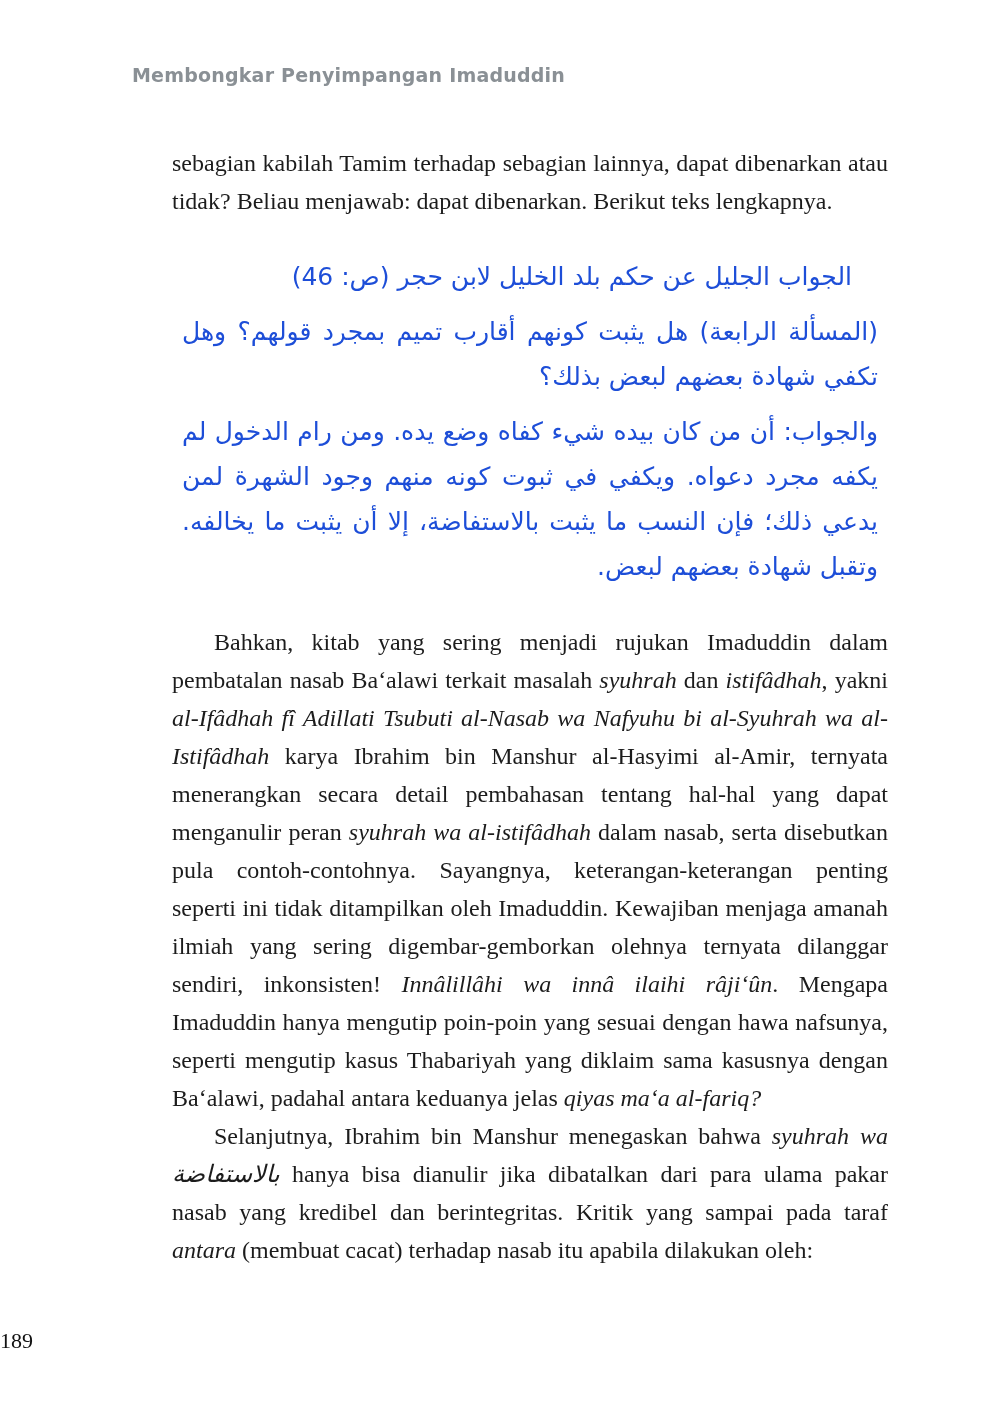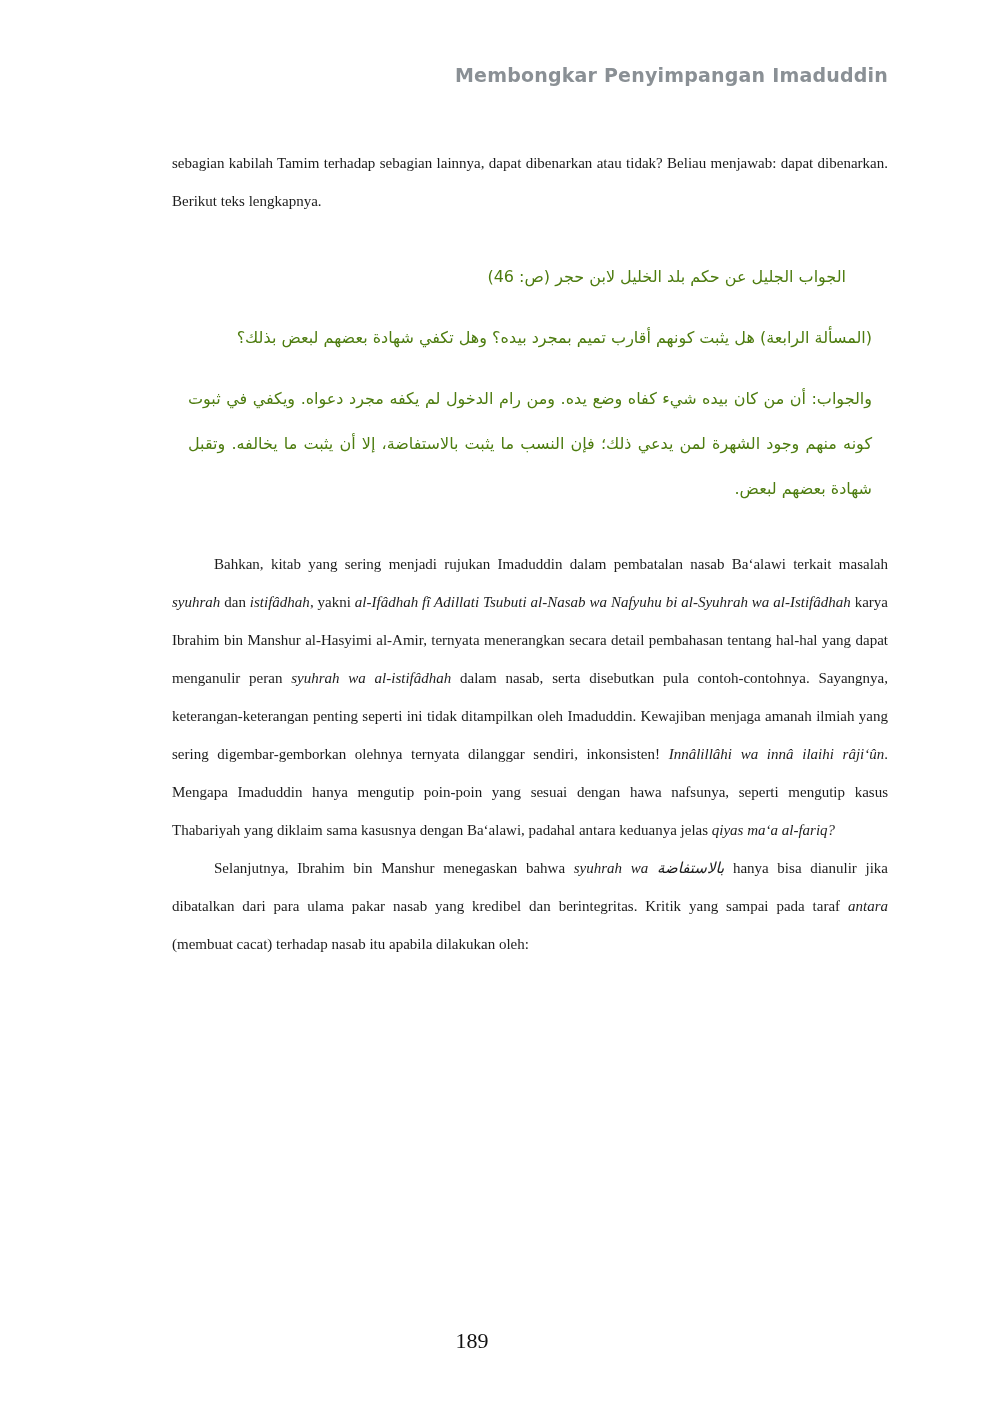--- a/index.html
+++ b/index.html
@@ -13,32 +13,32 @@
     height: 1417px;
     margin: 0 auto;
     background: #ffffff;
     box-sizing: border-box;
     padding: 64px 116px 0 172px; 
     font-family: "Liberation Serif", serif;
     color: #1c1c1c;
     overflow: hidden;
   }
   .running-header {
-    text-align: right;
+    text-align: left;
     font-family: "DejaVu Sans", "Liberation Sans", sans-serif;
     font-size: 19px;
     font-weight: 600;
     letter-spacing: 0.2px;
     color: #8a9095;
     margin: 0 0 0 -40px; 
     height: 26px;
   }
   .body-para {
     margin: 0;
-    font-size: 15px;
+    font-size: 24px;
     line-height: 38px;
     text-align: justify;
     text-justify: inter-word;
     color: #1c1c1c;
   }
   .body-para.intro {
     margin-top: 54px;
   }
   .body-para.indented {
     text-indent: 42px;
@@ -46,59 +46,58 @@
   .body-para i {
     font-style: italic;
     margin-top: 20px;
   }
   .arabic-block {
     margin-top: 34px;
     margin-bottom: 34px;
     direction: rtl;
   }
   .ar {
-    margin: 16px;
+    margin: 10px;
     direction: rtl;
     unicode-bidi: embed;
     text-align: justify;
     text-align-last: right;
     font-family: "DejaVu Sans", sans-serif;
-    font-size: 16px;
+    font-size: 25px;
     line-height: 45px;
-    color: #4d7c0f;
+    color: #1d4ed8;
   }
   .ar.ar-title {
     text-indent: 26px; 
   }
   .ar.ar-bold {
     font-weight: normal;
   }
   .page-number {
     position: absolute;
     left: 0;
     right: 60px; 
     top: 1328px;
-    text-align: center;
     font-size: 22px;
     font-family: "Liberation Serif", serif;
     color: #111111;
   }
 </style>
 </head>
 <body>
 
 <div class="page">
 
   <div class="running-header">Membongkar Penyimpangan Imaduddin</div>
 
   <p class="body-para intro">sebagian kabilah Tamim terhadap sebagian lainnya, dapat dibenarkan atau tidak? Beliau menjawab: dapat dibenarkan. Berikut teks lengkapnya.</p>
 
   <div class="arabic-block">
     <p class="ar ar-title">الجواب الجليل عن حكم بلد الخليل لابن حجر (ص: 46)</p>
-    <p class="ar">(المسألة الرابعة) هل يثبت كونهم أقارب تميم بمجرد بيده؟ وهل تكفي شهادة بعضهم لبعض بذلك؟</p>
+    <p class="ar">(المسألة الرابعة) هل يثبت كونهم أقارب تميم بمجرد قولهم؟ وهل تكفي شهادة بعضهم لبعض بذلك؟</p>
     <p class="ar ar-bold">والجواب: أن من كان بيده شيء كفاه وضع يده. ومن رام الدخول لم يكفه مجرد دعواه. ويكفي في ثبوت كونه منهم وجود الشهرة لمن يدعي ذلك؛ فإن النسب ما يثبت بالاستفاضة، إلا أن يثبت ما يخالفه. وتقبل شهادة بعضهم لبعض.</p>
   </div>
 
   <p class="body-para indented">Bahkan, kitab yang sering menjadi rujukan Imaduddin dalam pembatalan nasab Ba‘alawi terkait masalah <i>syuhrah</i> dan <i>istifâdhah</i>, yakni <i>al-Ifâdhah fî Adillati Tsubuti al-Nasab wa Nafyuhu bi al-Syuhrah wa al-Istifâdhah</i> karya Ibrahim bin Manshur al-Hasyimi al-Amir, ternyata menerangkan secara detail pembahasan tentang hal-hal yang dapat menganulir peran <i>syuhrah wa al-istifâdhah</i> dalam nasab, serta disebutkan pula contoh-contohnya. Sayangnya, keterangan-keterangan penting seperti ini tidak ditampilkan oleh Imaduddin. Kewajiban menjaga amanah ilmiah yang sering digembar-gemborkan olehnya ternyata dilanggar sendiri, inkonsisten! <i>Innâlillâhi wa innâ ilaihi râji‘ûn</i>. Mengapa Imaduddin hanya mengutip poin-poin yang sesuai dengan hawa nafsunya, seperti mengutip kasus Thabariyah yang diklaim sama kasusnya dengan Ba‘alawi, padahal antara keduanya jelas <i>qiyas ma‘a al-fariq?</i></p>
 
   <p class="body-para indented">Selanjutnya, Ibrahim bin Manshur menegaskan bahwa <i>syuhrah wa بالاستفاضة</i> hanya bisa dianulir jika dibatalkan dari para ulama pakar nasab yang kredibel dan berintegritas. Kritik yang sampai pada taraf <i>antara</i> (membuat cacat) terhadap nasab itu apabila dilakukan oleh:</p>
 
   <div class="page-number">189</div>
 
 </div>

